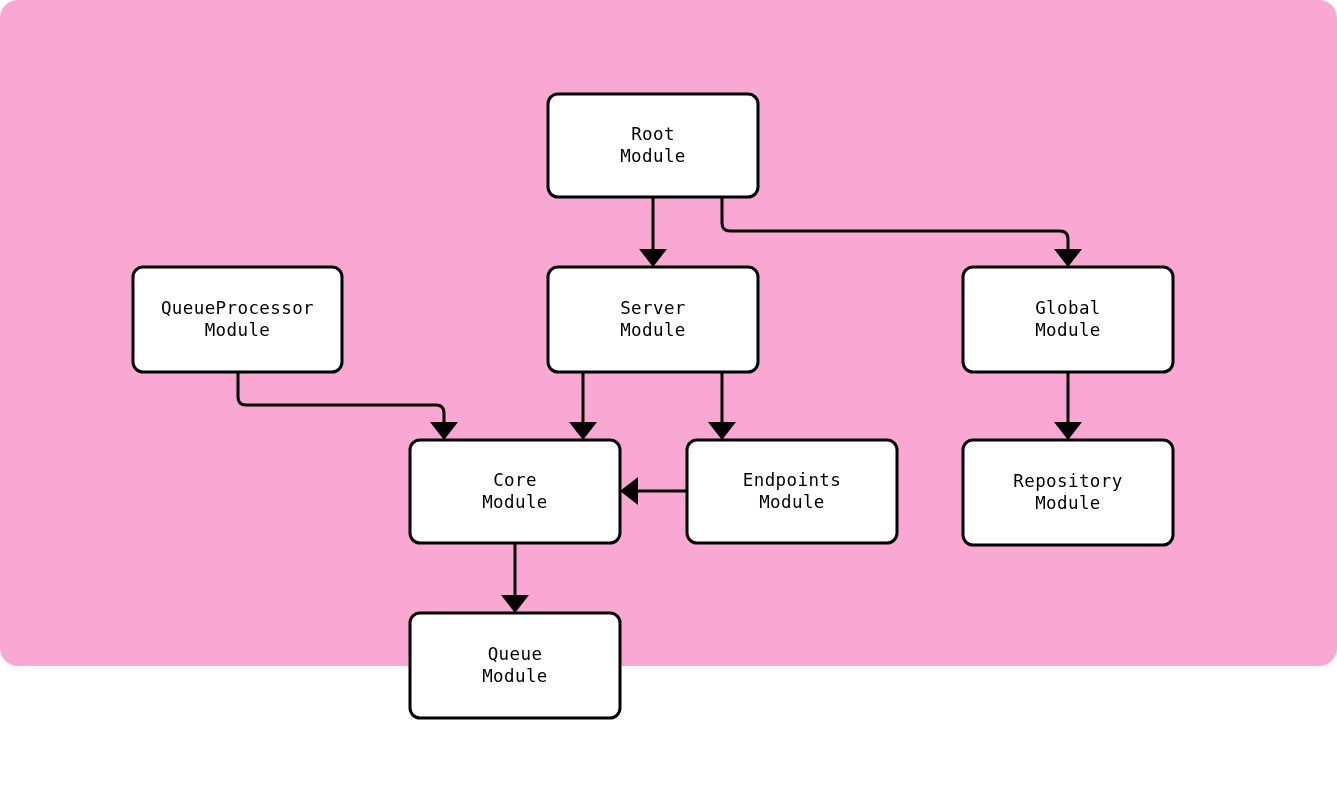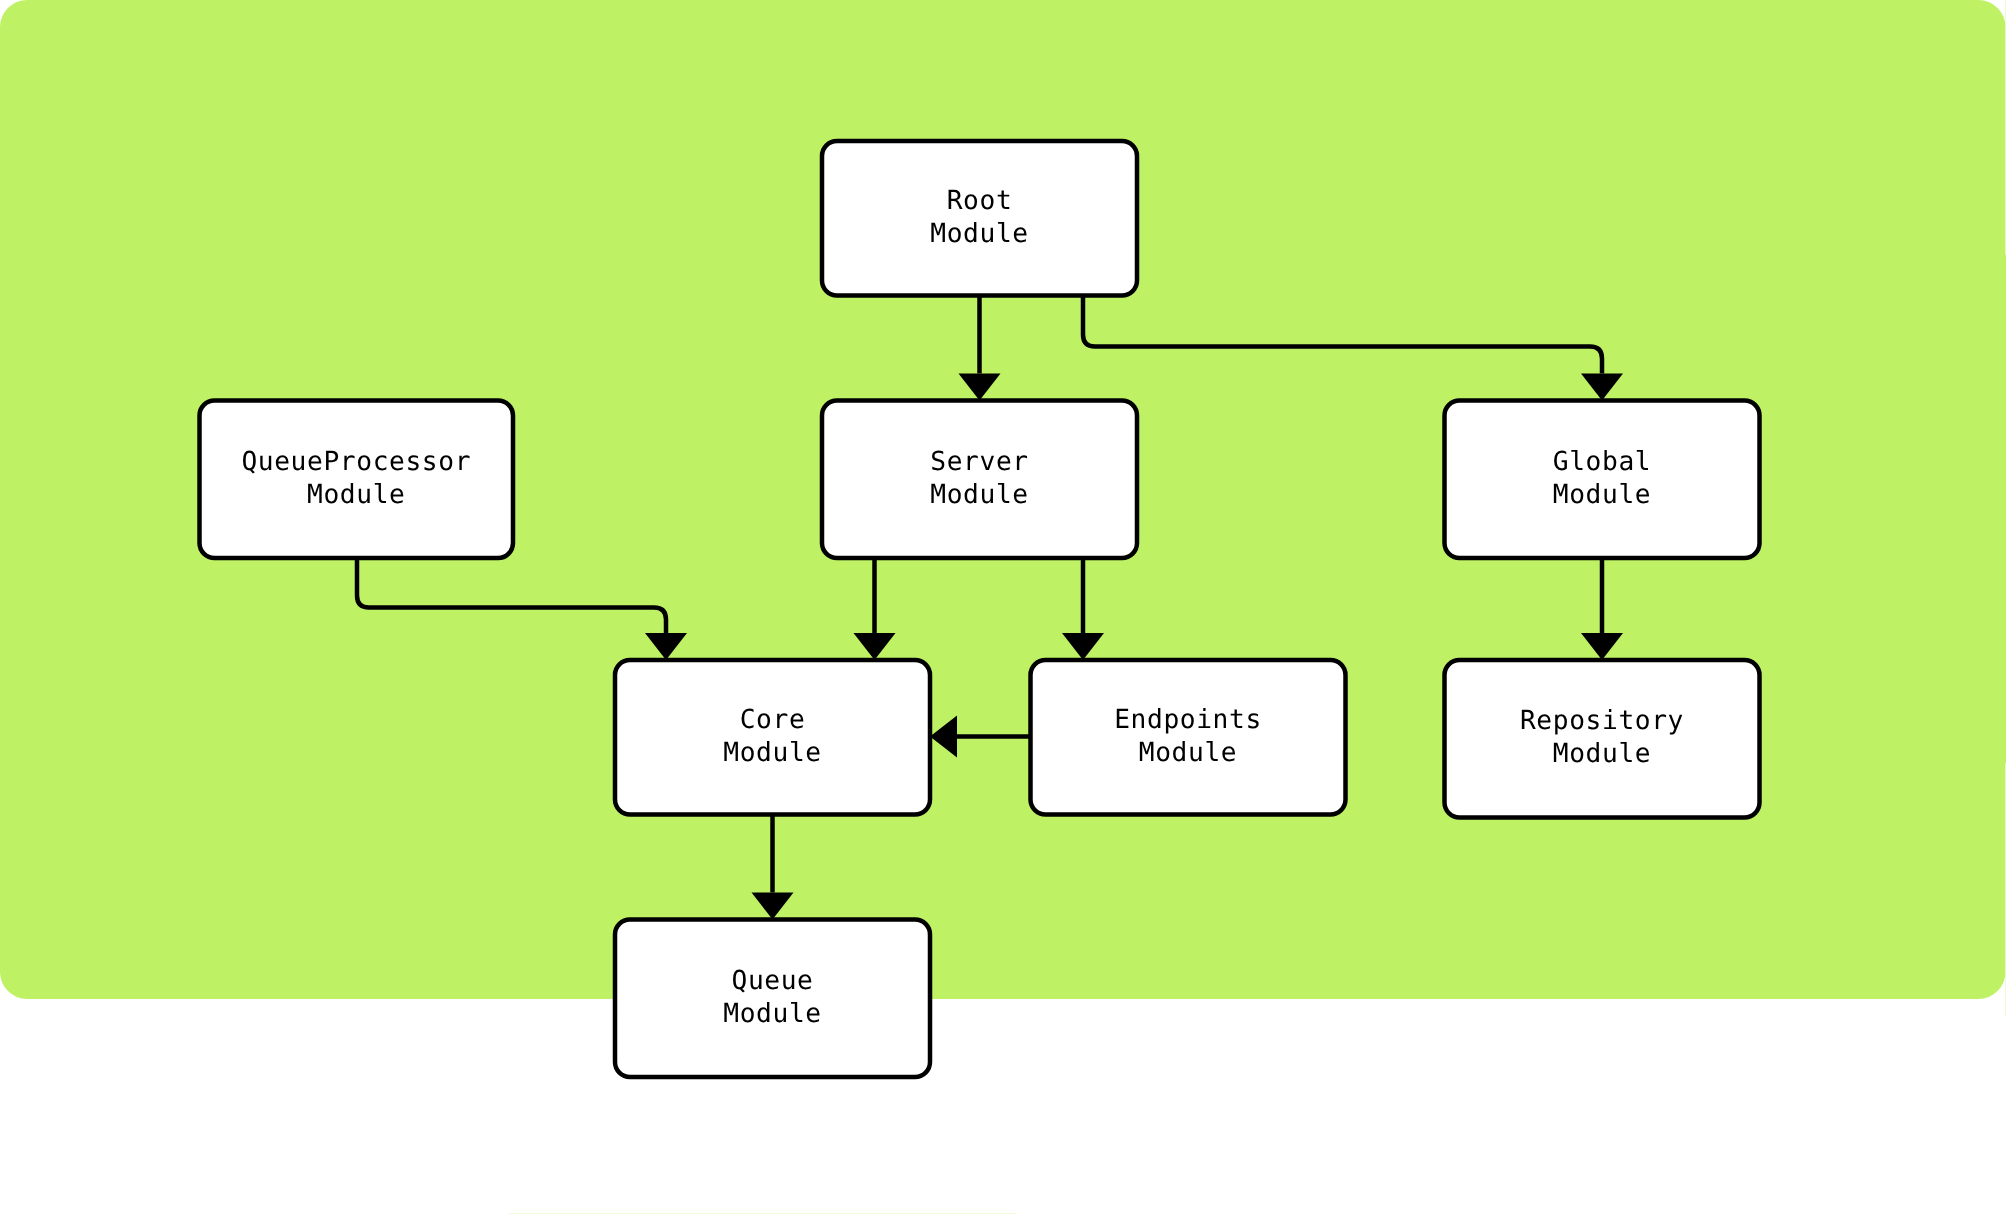--- a/index.html
+++ b/index.html
@@ -10,21 +10,21 @@
   body {
     width: 1337px;
     height: 809px;
     font-family: "DejaVu Sans Mono", "Liberation Mono", monospace;
     overflow: hidden;
   }
   #diagram-canvas {
     position: relative;
     width: 1337px;
     height: 666px;
-    background: #bef264;
+    background: #f9a8d4;
     border-radius: 18px;
   }
   #diagram-svg {
     position: absolute;
     inset: 0;
     width: 1337px;
     height: 809px;
     display: block;
   }
   .node-box {

